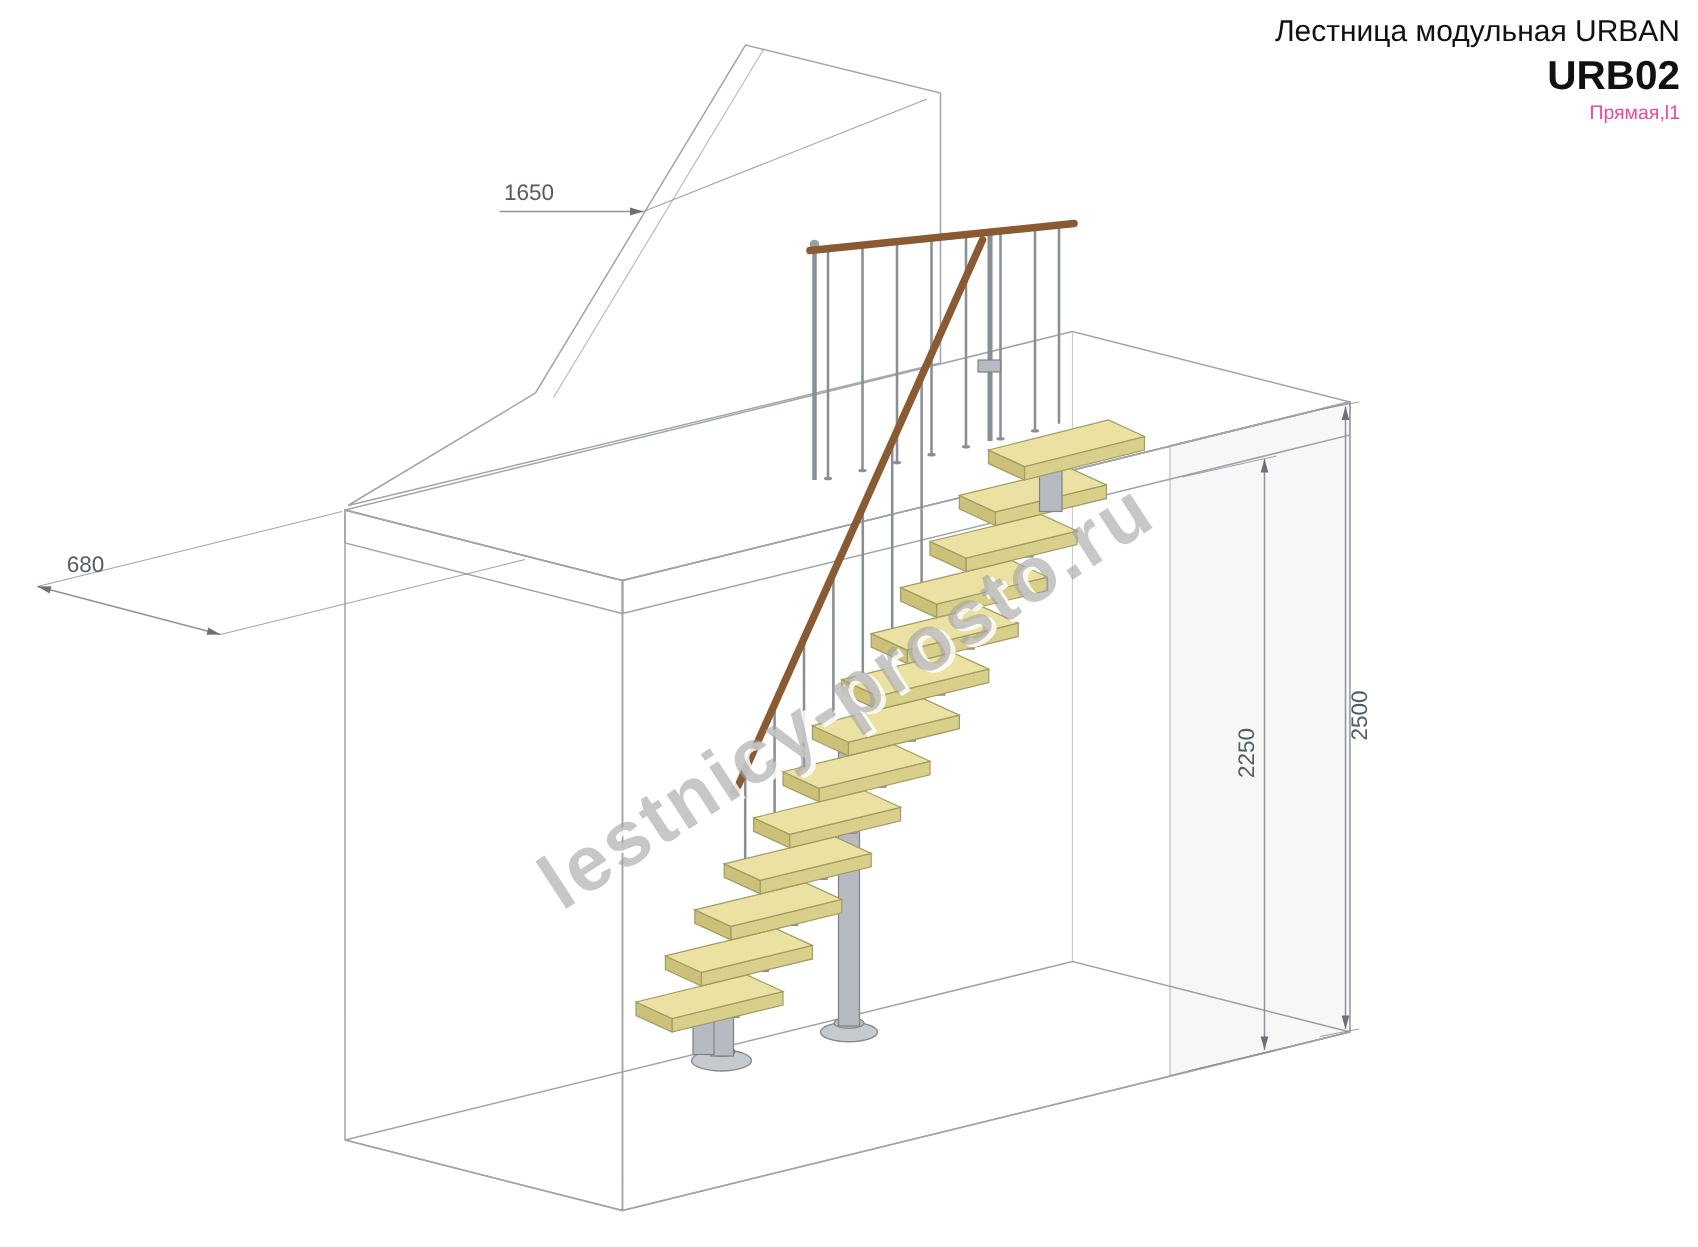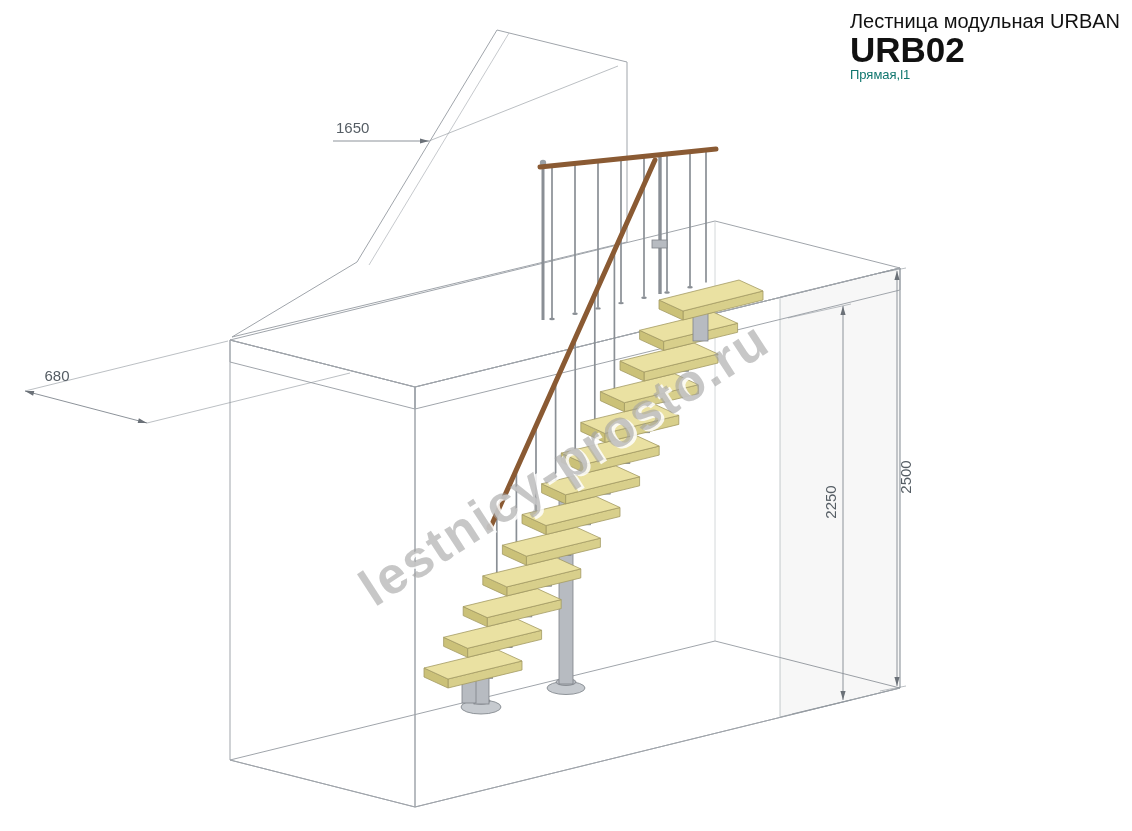--- a/index.html
+++ b/index.html
@@ -15,24 +15,24 @@
   .thin{stroke:var(--c-structure-line);stroke-width:.8;}
   .dim-line{stroke:var(--c-dimension);stroke-width:1;fill:none;}
   .dim-ext{stroke:var(--c-dimension);stroke-width:.7;fill:none;opacity:.85;}
   .dim-arrow{fill:#6b7178;stroke:none;}
   .dim-text{font:15px "Liberation Sans",sans-serif;fill:#555d64;}
   .rail{stroke:var(--c-handrail);stroke-width:5;stroke-linecap:round;fill:none;}
   .bal{stroke:#8a8f95;stroke-width:1.7;fill:none;}
   .metalfill{fill:var(--c-metal);stroke:var(--c-metal-dark);stroke-width:.8;}
   .platefill{fill:#c6cacf;stroke:#858a90;stroke-width:.9;}
   .wm{font:bold 52px "Liberation Sans",sans-serif;letter-spacing:2px;text-anchor:middle;}
-  #title-block{position:absolute;top:8px;right:12px;color:#111;}
+  #title-block{position:absolute;top:8px;right:12px;text-align:right;color:#111;}
   #title-block .t1{font-size:20px;line-height:26px;}
-  #title-block .t2{font-size:35px;font-weight:bold;line-height:32px;}
-  #title-block .t3,#title-block .t4{font-size:13px;line-height:17px;color:#0f766e;}
+  #title-block .t2{font-size:27px;font-weight:bold;line-height:32px;}
+  #title-block .t3,#title-block .t4{font-size:13px;line-height:17px;color:#ec4899;}
 </style>
 </head>
 <body>
 
 <svg width="1132" height="831" viewBox="0 0 1132 831">
 
   <g>
     <path d="M230,760 L415,807 L900,688 L715,641 Z" fill="#eef0f1" class="edge"></path>
     <line x1="715" y1="222" x2="715" y2="641" class="thin" opacity=".55"></line>
     <path d="M230,340 L415,387 L415,807 L230,760 Z" fill="rgba(225,227,230,.55)" class="edge"></path>

